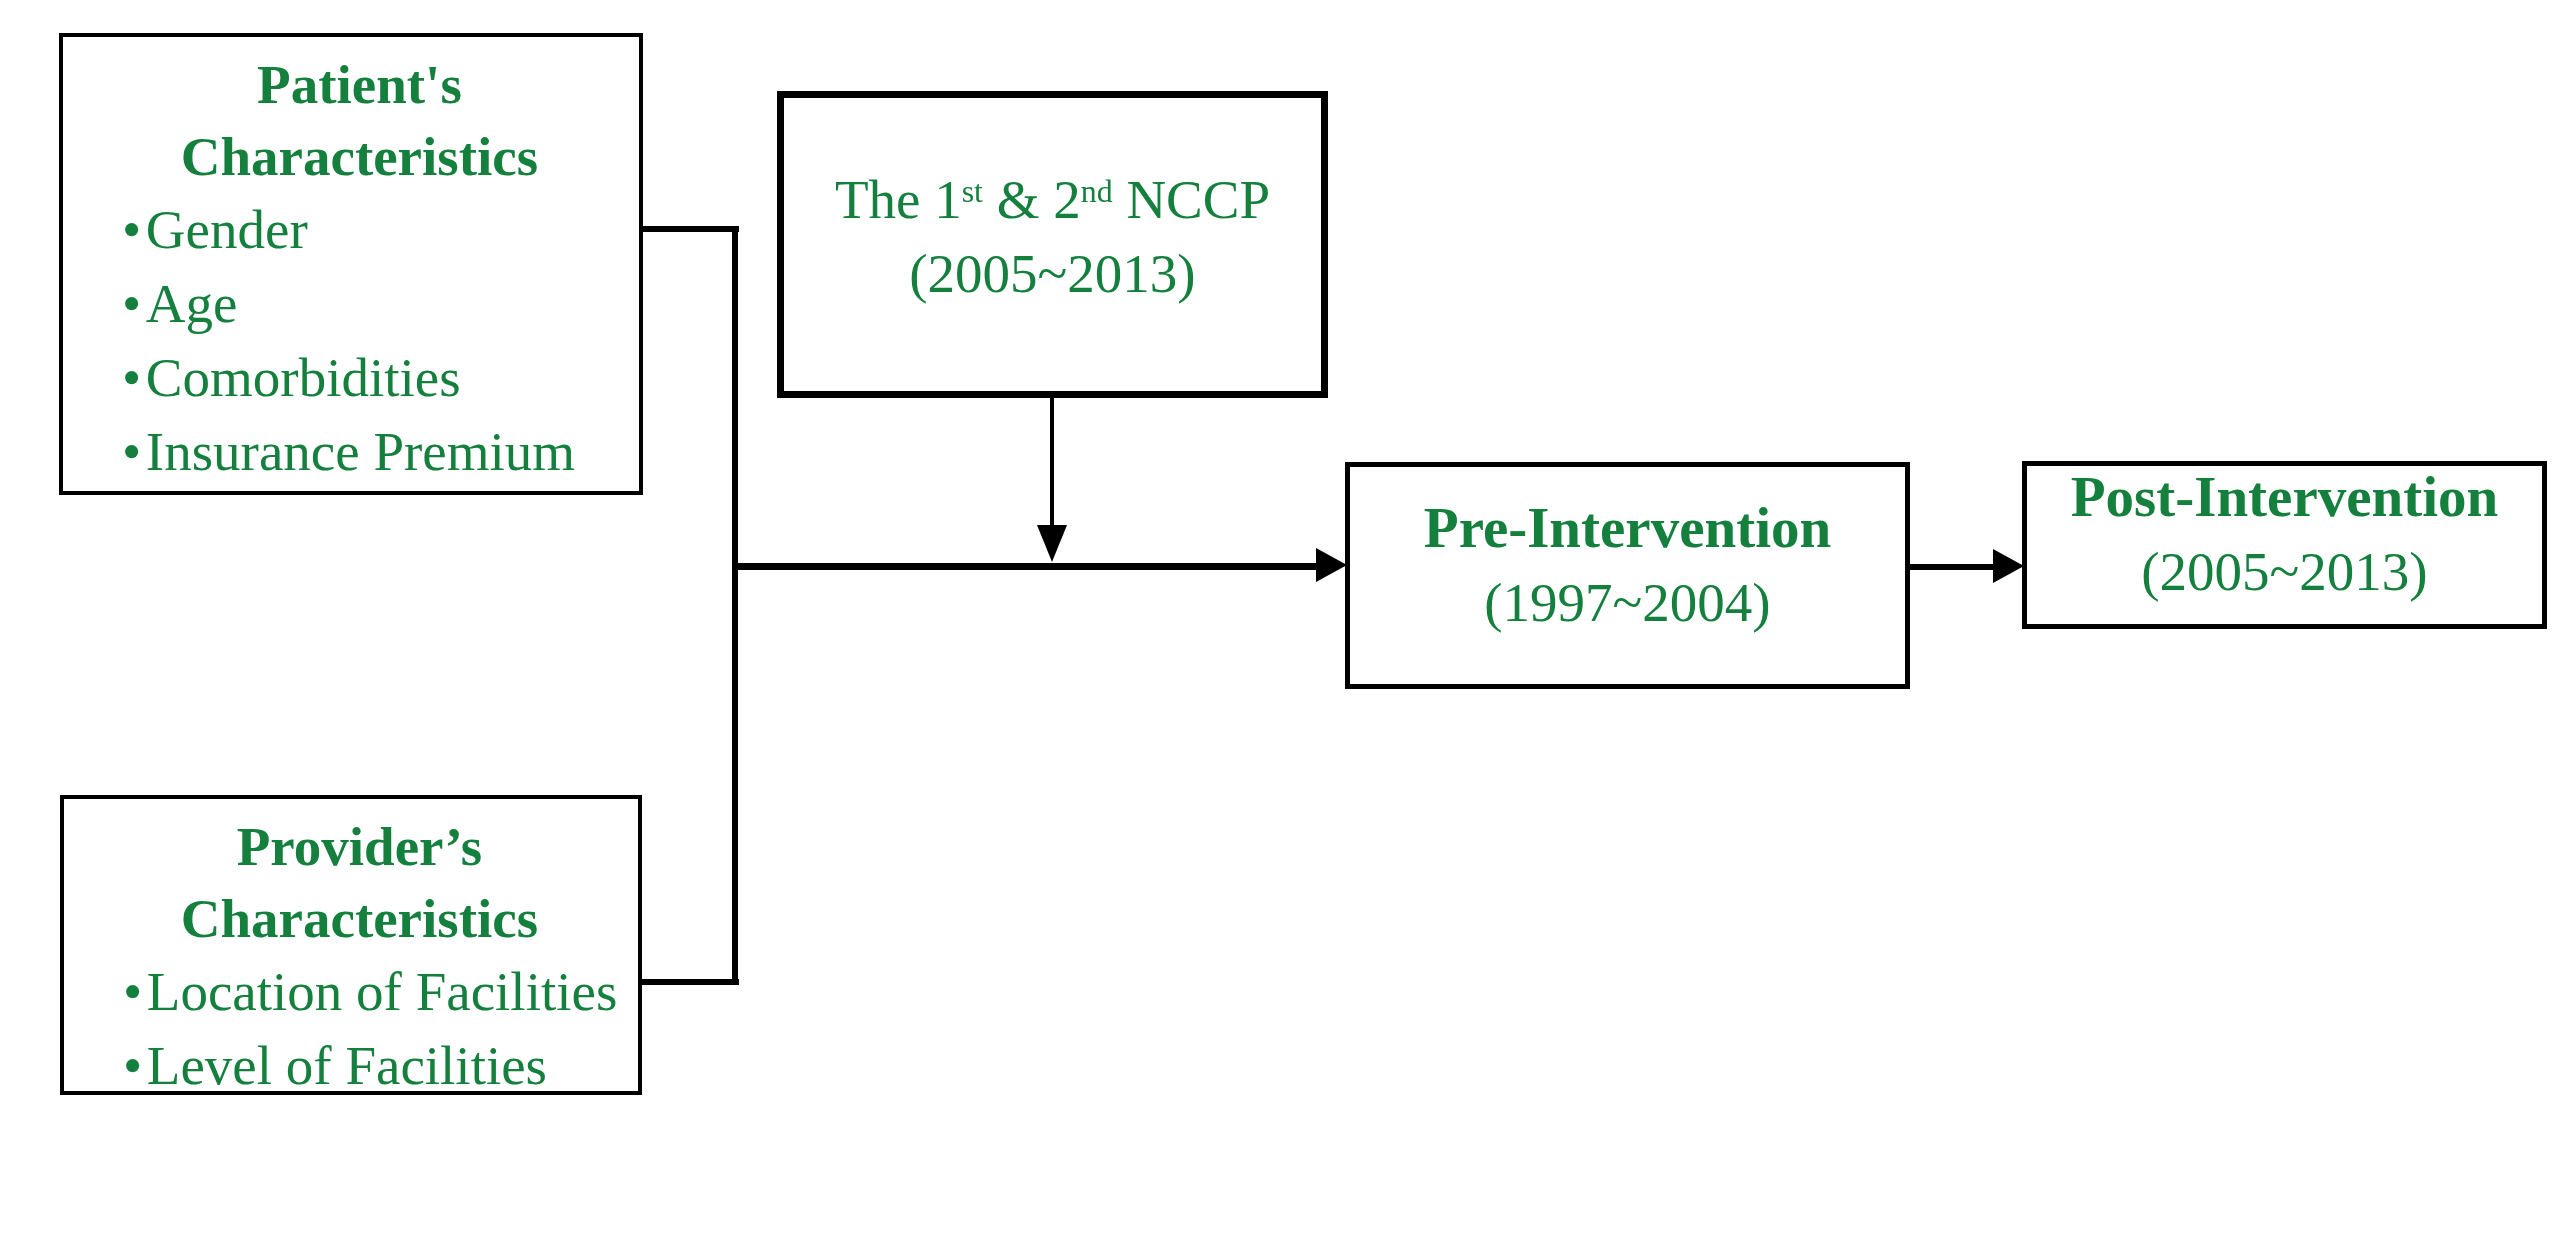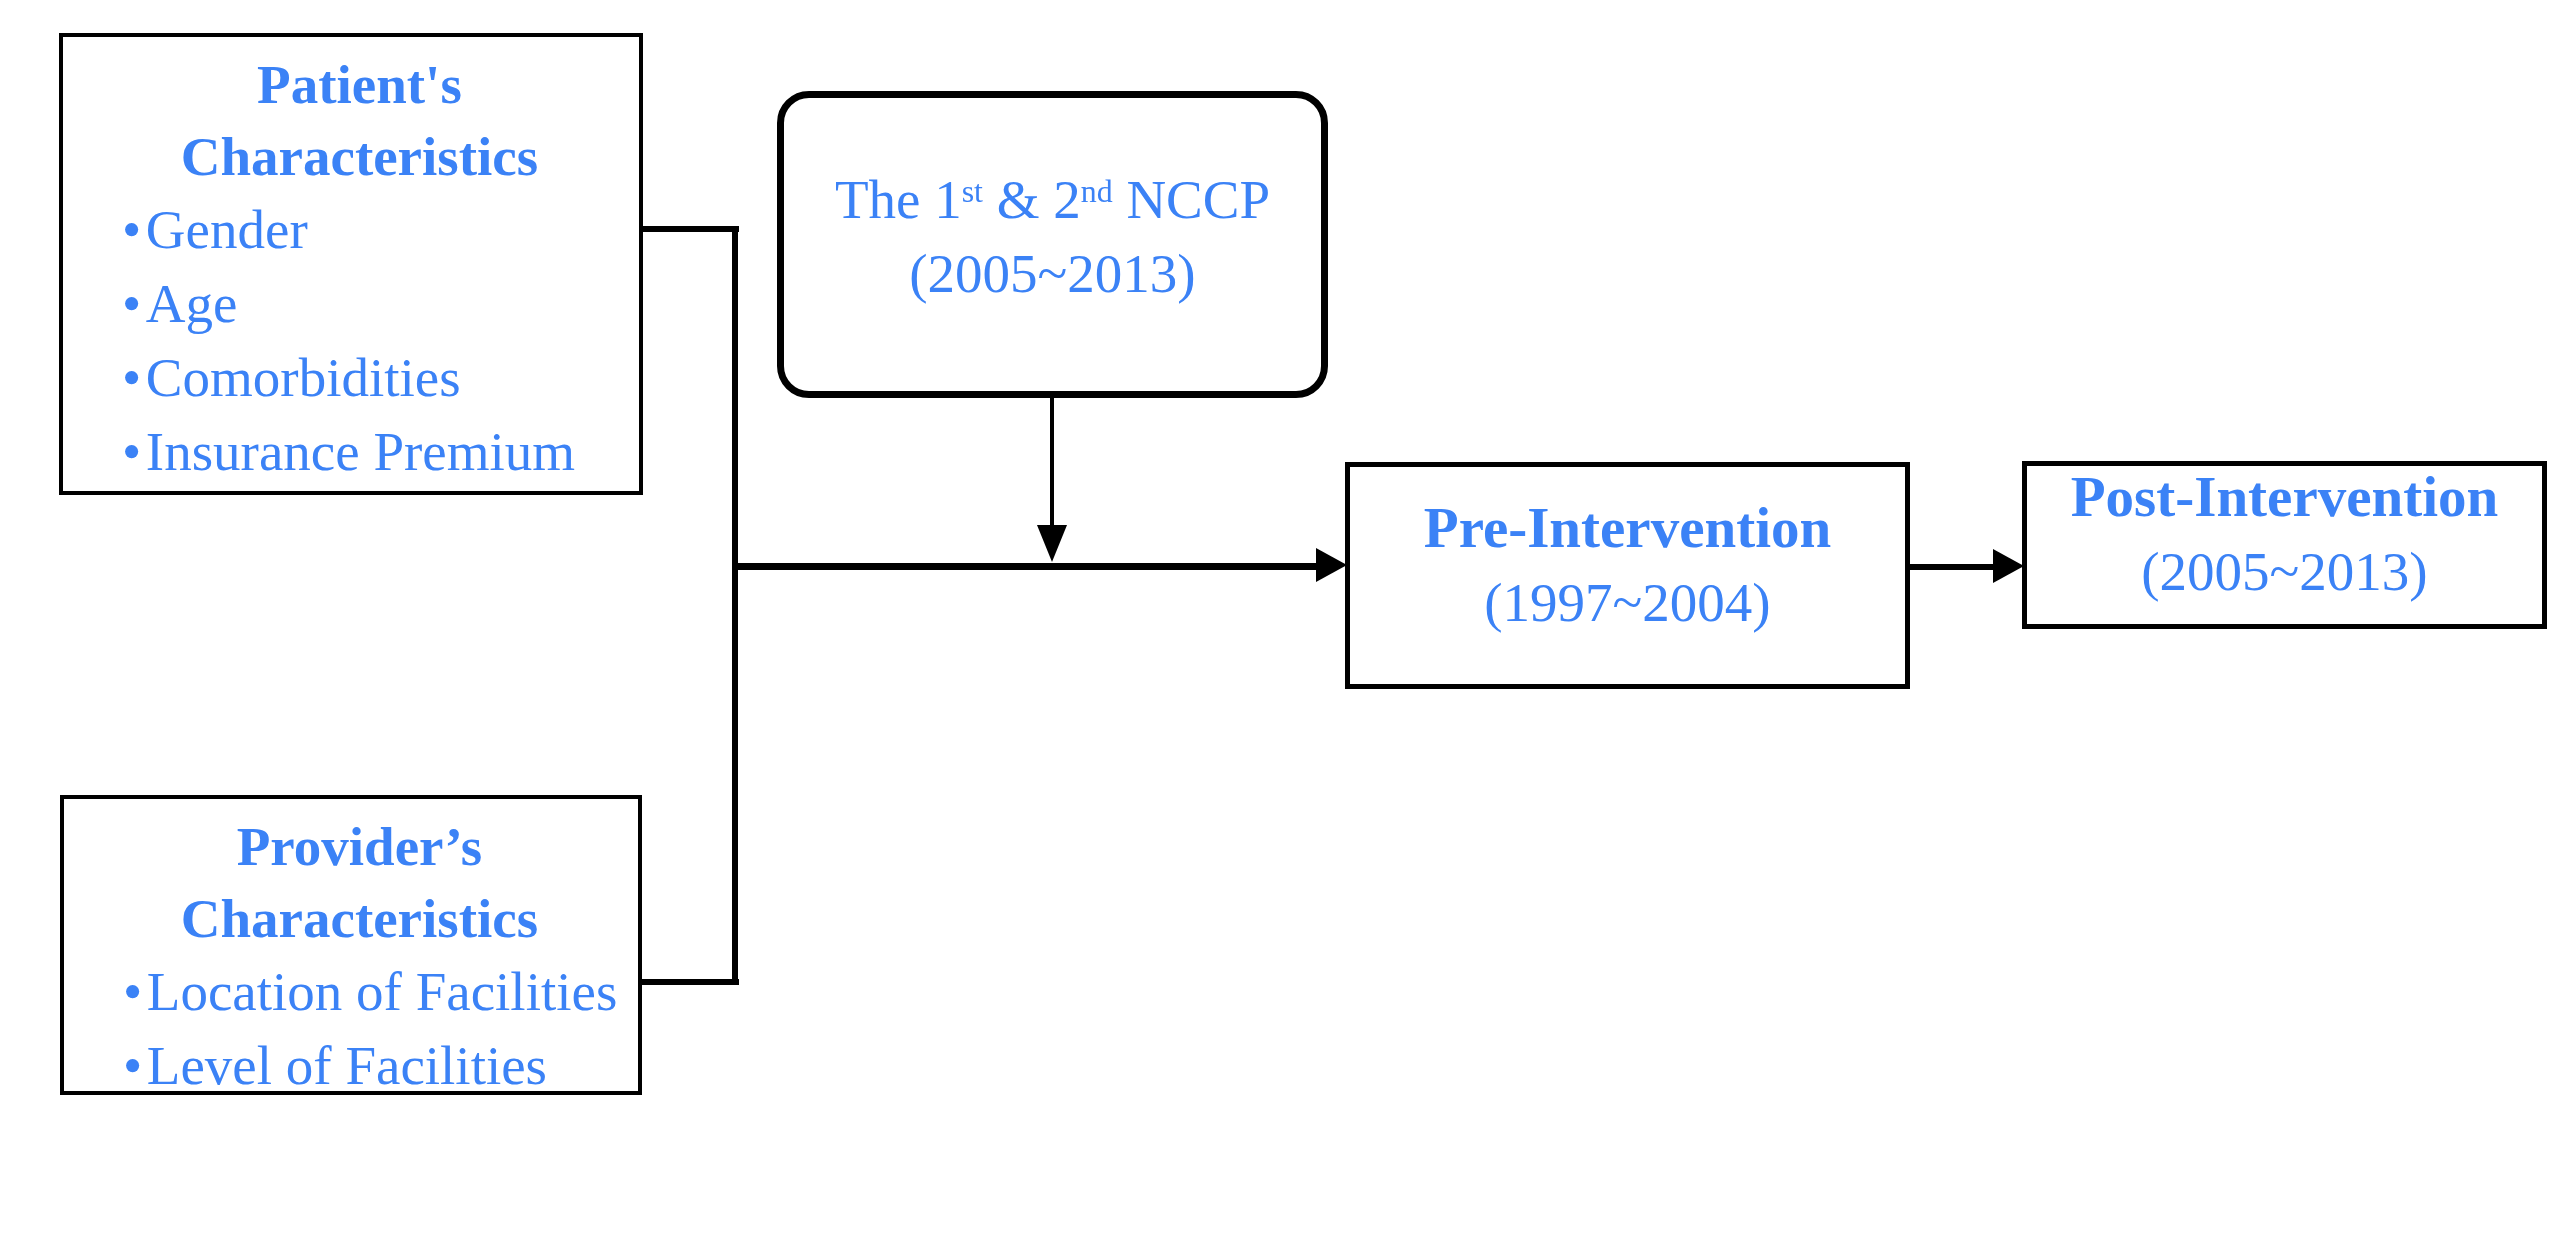--- a/index.html
+++ b/index.html
@@ -1,21 +1,21 @@
 <!DOCTYPE html>
 <html style="font-size:12.3px"><head>
 <meta charset="utf-8">
 <style>
   html,body{margin:0;padding:0;background:#ffffff;}
   #canvas{
     position:relative;
     width:2576px;height:1242px;
     background:#ffffff;
     font-family:"Liberation Serif","DejaVu Serif",serif;
-    color:#3b82f6;
+    color:#15803d;
     overflow:hidden;
   }
   .box{
     position:absolute;
     background:#ffffff;
     border:4.6px solid #000;
     box-sizing:border-box;
   }
   .box.thick{border-width:7.7px;}
   .box.mid{border-width:5.4px;}
@@ -90,21 +90,21 @@
         <div>Provider’s</div>
         <div>Characteristics</div>
       </div>
       <div class="bullet-list">
         <div class="bullet-line"><span class="marker">•</span><span>Location of Facilities</span></div>
         <div class="bullet-line"><span class="marker">•</span><span>Level of Facilities</span></div>
       </div>
     </div>
   </div>
 
-  <div class="box thick" id="box-nccp" style="left:777px;top:91px;width:551px;height:307px;border-radius:32px;">
+  <div class="box thick" id="box-nccp" style="left:777px;top:91px;width:551px;height:307px;">
     <div class="center-box-content">
       <div class="nccp-line"><span>The 1</span><sup>st</sup><span> &amp; 2</span><sup>nd</sup><span> NCCP</span></div>
       <div class="nccp-line">(2005~2013)</div>
     </div>
   </div>
 
   <div class="box mid" id="box-pre" style="left:1345px;top:462px;width:565px;height:227px;padding-left:20px;">
     <div class="center-box-content">
       <div class="stage-title">Pre-Intervention</div>
       <div class="stage-sub">(1997~2004)</div>

